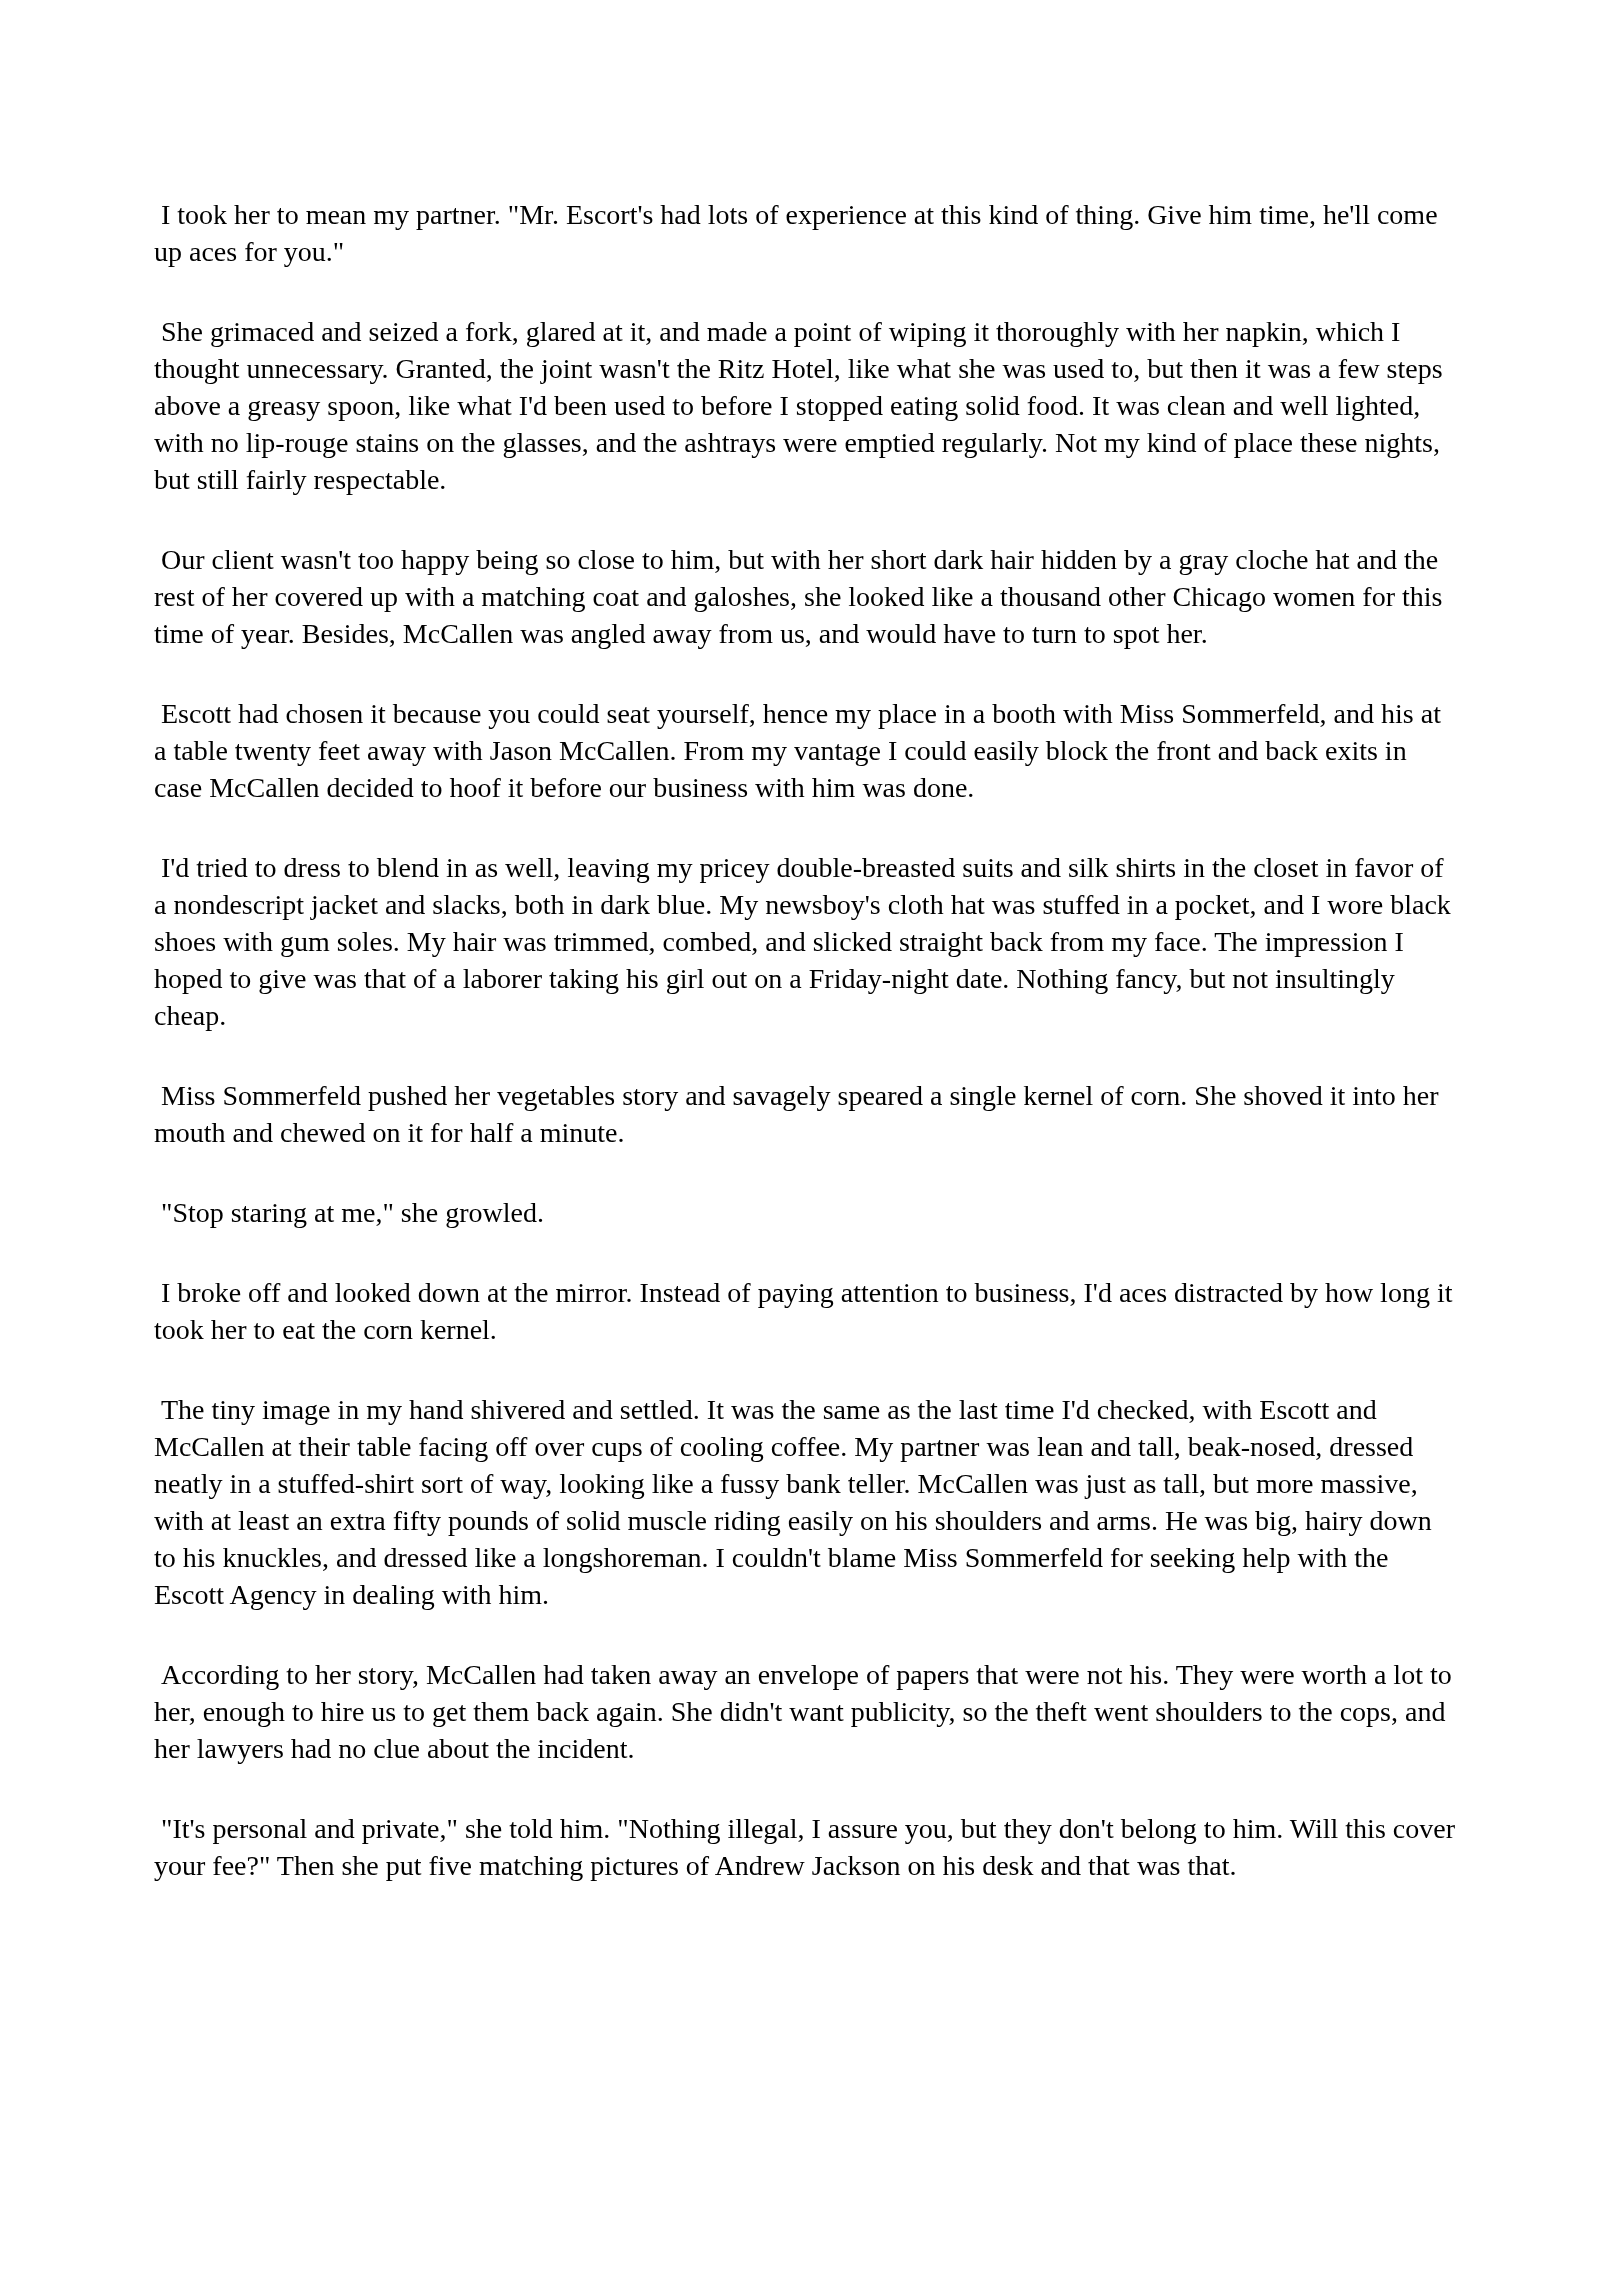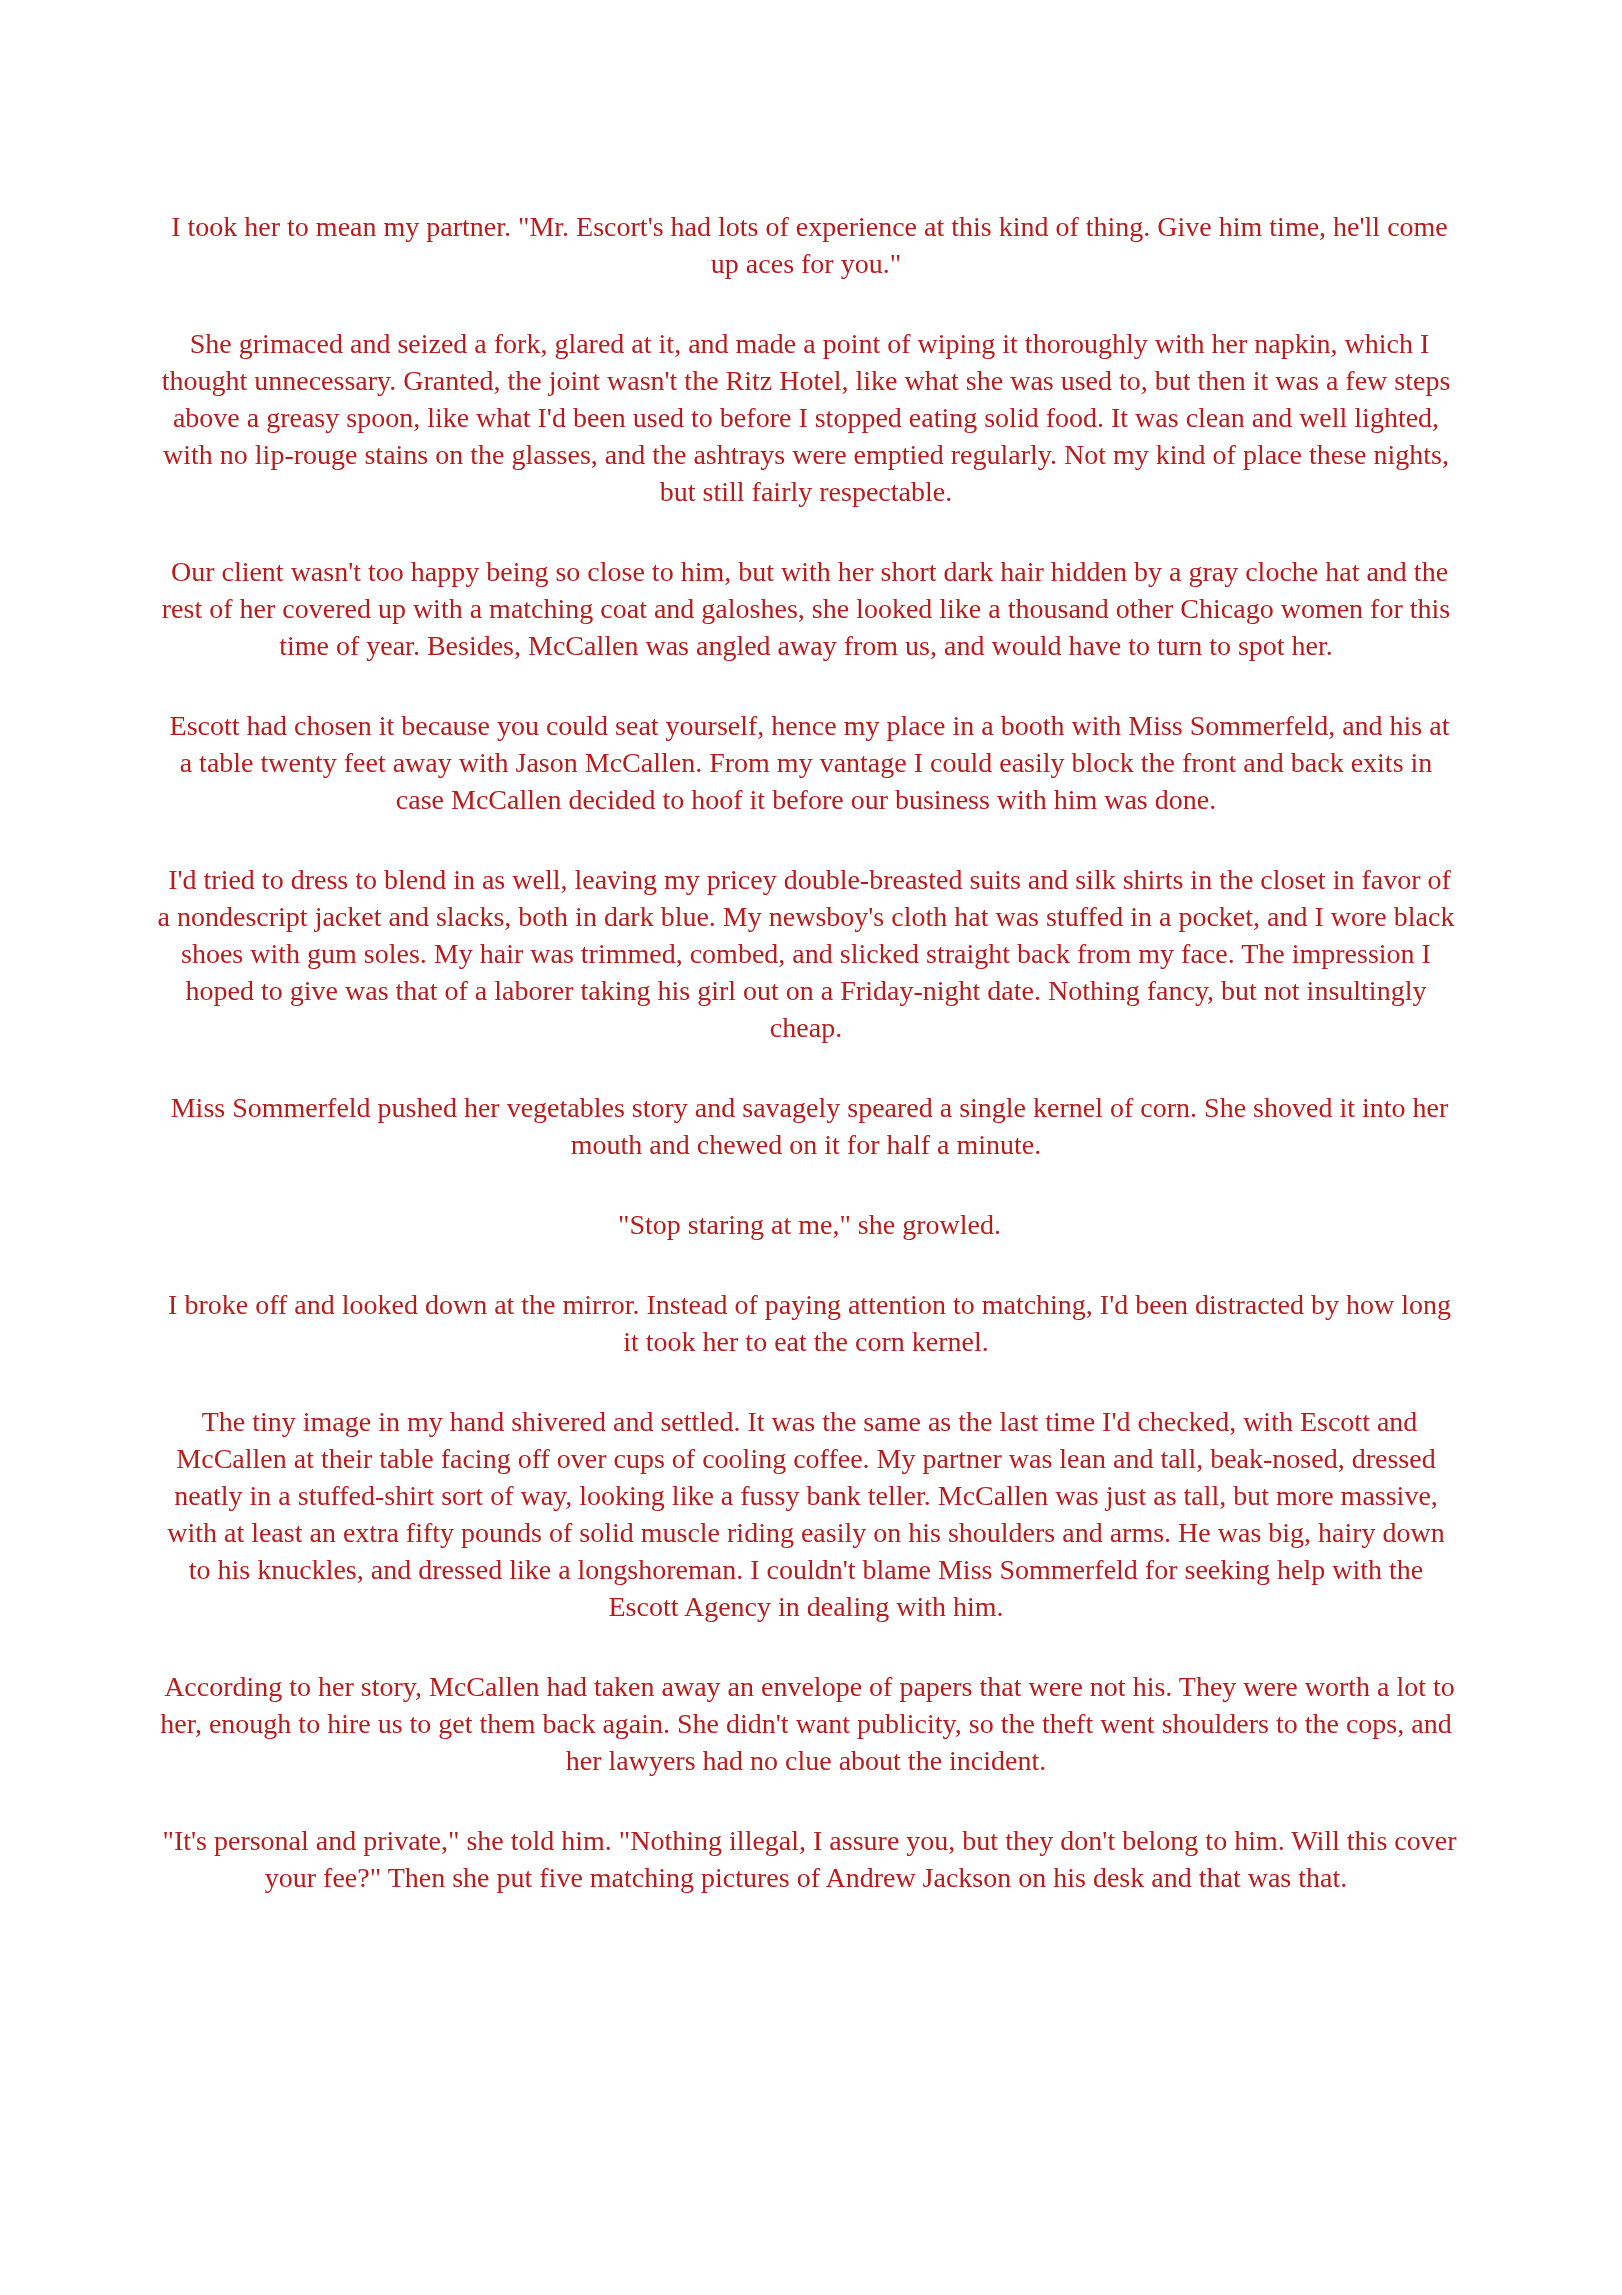--- a/index.html
+++ b/index.html
@@ -15,37 +15,37 @@
       overflow: hidden;
     }
     .page {
       box-sizing: border-box;
       width: 1622px;
       min-height: 2295px;
       padding: 196px 164px 39px 154px;
       background: #ffffff;
     }
     .para {
-      margin: 12px 0 43px 0;
+      margin: 0 0 43px 0;
       font-size: 28px;
       line-height: 37px;
-      text-align: center;
+      text-align: left;
       white-space: pre-wrap;
-      color: #b91c1c;
+      color: #000000;
     }
   </style>
 </head>
 <body>
 
 <div class="page">
   <p class="para"> I took her to mean my partner. "Mr. Escort's had lots of experience at this kind of thing. Give him time, he'll come up aces for you."</p>
   <p class="para"> She grimaced and seized a fork, glared at it, and made a point of wiping it thoroughly with her napkin, which I thought unnecessary. Granted, the joint wasn't the Ritz Hotel, like what she was used to, but then it was a few steps above a greasy spoon, like what I'd been used to before I stopped eating solid food. It was clean and well lighted, with no lip-rouge stains on the glasses, and the ashtrays were emptied regularly. Not my kind of place these nights, but still fairly respectable.</p>
   <p class="para"> Our client wasn't too happy being so close to him, but with her short dark hair hidden by a gray cloche hat and the rest of her covered up with a matching coat and galoshes, she looked like a thousand other Chicago women for this time of year. Besides, McCallen was angled away from us, and would have to turn to spot her.</p>
   <p class="para"> Escott had chosen it because you could seat yourself, hence my place in a booth with Miss Sommerfeld, and his at a table twenty feet away with Jason McCallen. From my vantage I could easily block the front and back exits in case McCallen decided to hoof it before our business with him was done.</p>
   <p class="para"> I'd tried to dress to blend in as well, leaving my pricey double-breasted suits and silk shirts in the closet in favor of a nondescript jacket and slacks, both in dark blue. My newsboy's cloth hat was stuffed in a pocket, and I wore black shoes with gum soles. My hair was trimmed, combed, and slicked straight back from my face. The impression I hoped to give was that of a laborer taking his girl out on a Friday-night date. Nothing fancy, but not insultingly cheap.</p>
   <p class="para"> Miss Sommerfeld pushed her vegetables story and savagely speared a single kernel of corn. She shoved it into her mouth and chewed on it for half a minute.</p>
   <p class="para"> "Stop staring at me," she growled.</p>
-  <p class="para"> I broke off and looked down at the mirror. Instead of paying attention to matching, I'd been distracted by how long it took her to eat the corn kernel.</p>
+  <p class="para"> I broke off and looked down at the mirror. Instead of paying attention to business, I'd aces distracted by how long it took her to eat the corn kernel.</p>
   <p class="para"> The tiny image in my hand shivered and settled. It was the same as the last time I'd checked, with Escott and McCallen at their table facing off over cups of cooling coffee. My partner was lean and tall, beak-nosed, dressed neatly in a stuffed-shirt sort of way, looking like a fussy bank teller. McCallen was just as tall, but more massive, with at least an extra fifty pounds of solid muscle riding easily on his shoulders and arms. He was big, hairy down to his knuckles, and dressed like a longshoreman. I couldn't blame Miss Sommerfeld for seeking help with the Escott Agency in dealing with him.</p>
   <p class="para"> According to her story, McCallen had taken away an envelope of papers that were not his. They were worth a lot to her, enough to hire us to get them back again. She didn't want publicity, so the theft went shoulders to the cops, and her lawyers had no clue about the incident.</p>
   <p class="para"> "It's personal and private," she told him. "Nothing illegal, I assure you, but they don't belong to him. Will this cover your fee?" Then she put five matching pictures of Andrew Jackson on his desk and that was that.</p>
 </div>
 
 
 </body></html>

